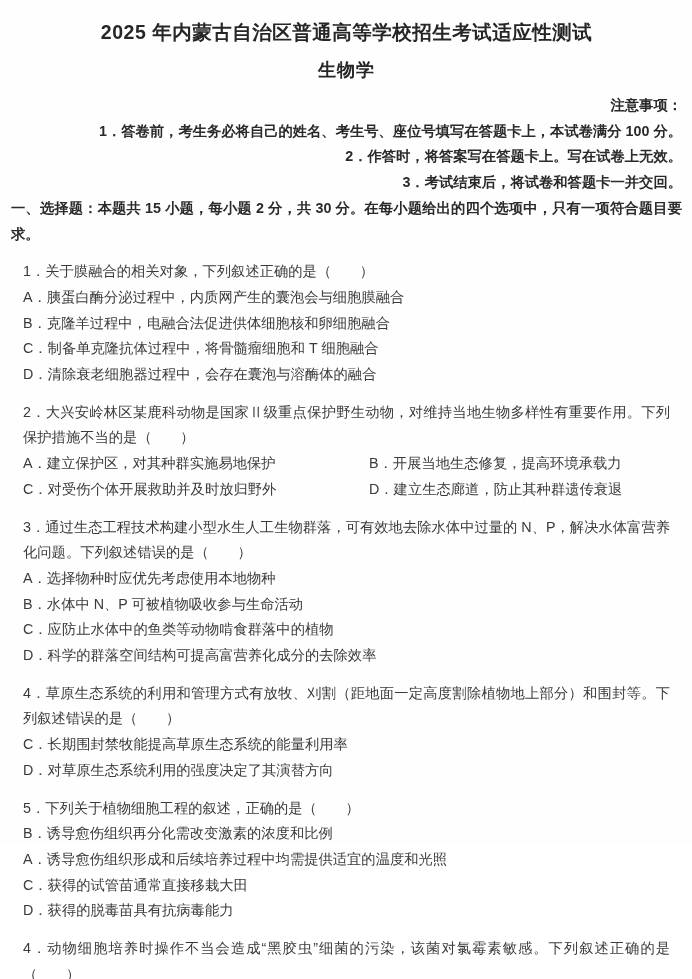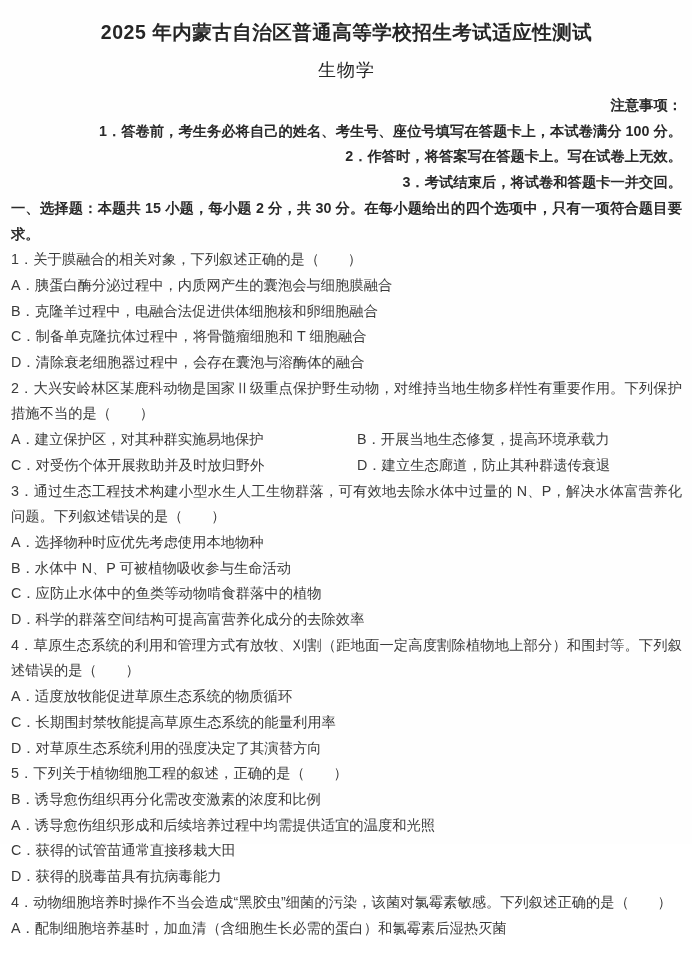--- a/index.html
+++ b/index.html
@@ -28,41 +28,41 @@
     line-height: 28px;
     font-weight: 700;
     color: #262626;
     letter-spacing: 0.5px;
   }
   .doc-subject {
     margin: 12px 0 10px 0;
     text-align: center;
     font-size: 18px;
     line-height: 25px;
-    font-weight: 400;
+    font-weight: 700;
     color: #262626;
     letter-spacing: 1px;
   }
   p.line {
     margin: 0;
     font-size: 14.3px;
     line-height: 25.7px;
     white-space: normal;
   }
   .bold {
     font-weight: 700;
     color: #2a2a2a;
     text-align: right;
   }
   .justify {
     text-align: justify;
     text-justify: inter-ideograph;
   }
   .question {
-    margin: 0;
+    margin: 12px;
   }
   .opt-row {
     display: flex;
   }
   .opt-row .col-a {
     width: 346px;
     flex: 0 0 346px;
   }
   .opt-row .col-b {
     flex: 1;
@@ -108,21 +108,20 @@
   <div class="question">
     <p class="line justify">3．通过生态工程技术构建小型水生人工生物群落，可有效地去除水体中过量的 N、P，解决水体富营养化问题。下列叙述错误的是（　　）</p>
     <p class="line">A．选择物种时应优先考虑使用本地物种</p>
     <p class="line">B．水体中 N、P 可被植物吸收参与生命活动</p>
     <p class="line">C．应防止水体中的鱼类等动物啃食群落中的植物</p>
     <p class="line">D．科学的群落空间结构可提高富营养化成分的去除效率</p>
   </div>
 
   <div class="question">
     <p class="line justify">4．草原生态系统的利用和管理方式有放牧、刈割（距地面一定高度割除植物地上部分）和围封等。下列叙述错误的是（　　）</p>
-    <p class="line">A．适度放牧能促进草原生态系统的物质循环</p>
     <p class="line">C．长期围封禁牧能提高草原生态系统的能量利用率</p>
     <p class="line">D．对草原生态系统利用的强度决定了其演替方向</p>
   </div>
 
   <div class="question">
     <p class="line">5．下列关于植物细胞工程的叙述，正确的是（　　）</p>
     <p class="line">B．诱导愈伤组织再分化需改变激素的浓度和比例</p>
     <p class="line">A．诱导愈伤组织形成和后续培养过程中均需提供适宜的温度和光照</p>
     <p class="line">C．获得的试管苗通常直接移栽大田</p>
     <p class="line">D．获得的脱毒苗具有抗病毒能力</p>

